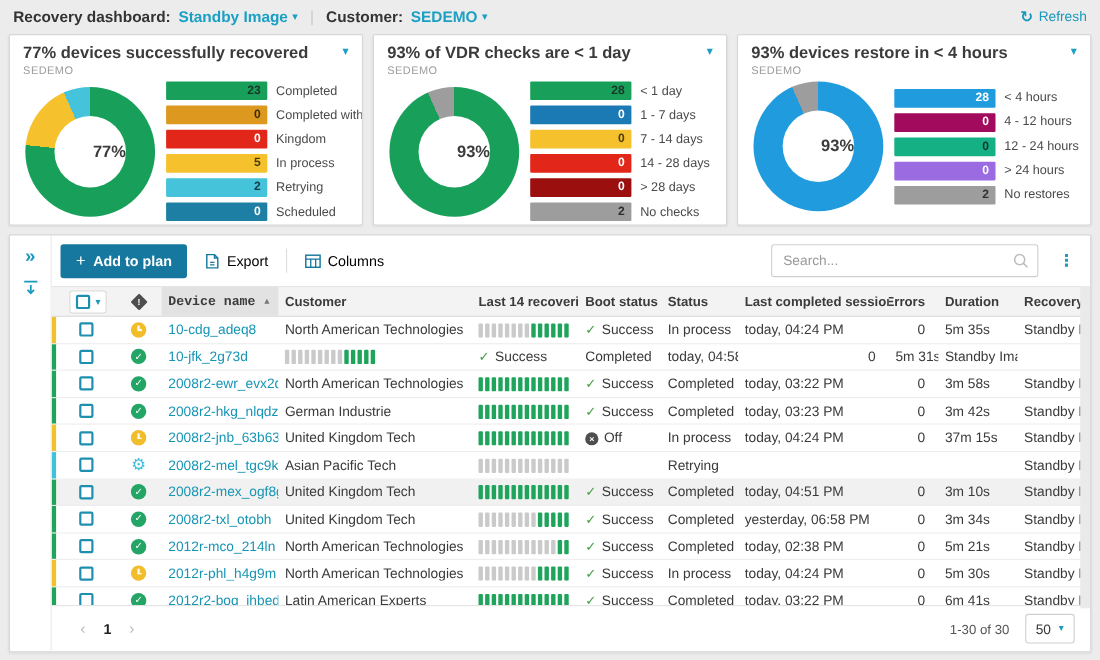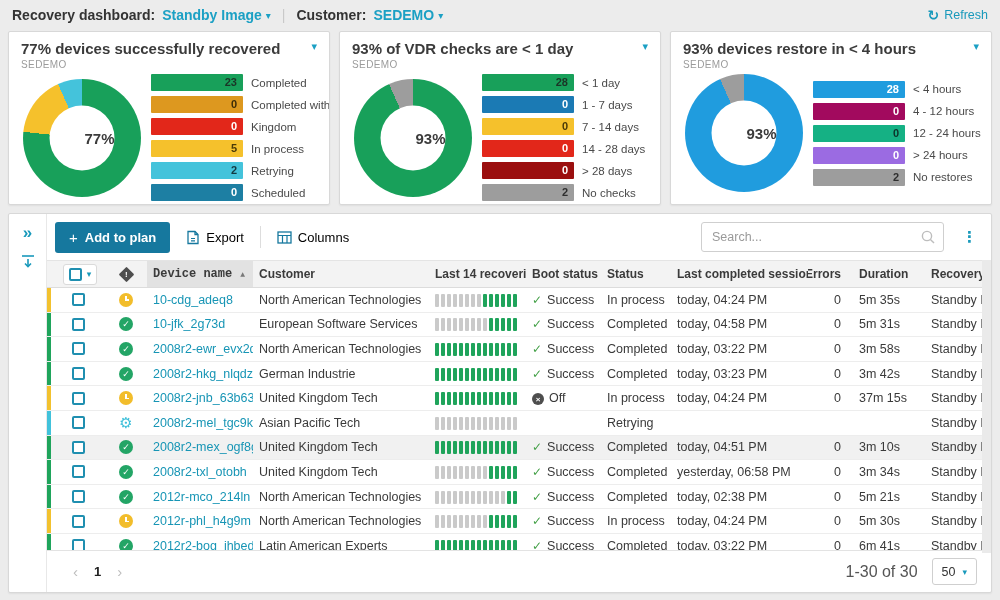--- a/index.html
+++ b/index.html
@@ -92,21 +92,21 @@
               font-weight:bold; display:inline-flex; align-items:center; justify-content:center; }
   .ic-gear { color:#3FC0DA; font-size:15px; line-height:14px; }
   .boot-ok { color:#43A047; font-weight:bold; font-size:12px; margin-right:5px; }
   .boot-off { width:12px; height:12px; border-radius:50%; background:#4E4E4E; color:#fff; font-size:8px;
               font-weight:bold; display:inline-flex; align-items:center; justify-content:center; margin-right:5px; }
   .vscroll { position:absolute; right:0; top:46px; bottom:39px; width:9px; background:#EAEAEA; z-index:5; }
 
   .tfoot { flex:1; border-top:1px solid #E3E3E3; display:flex; align-items:center; padding:0 14px 0 18px; }
   .pg-arrow { color:#BDBDBD; font-size:15px; cursor:pointer; padding:0 8px; }
   .pg-num { color:#222; font-size:13px; font-weight:bold; padding:0 8px; cursor:pointer; }
-  .range { margin-left:auto; font-size:16px; color:#555; }
+  .range { margin-left:auto; font-size:12px; color:#555; }
   .pagesize { margin-left:14px; border:1px solid #CFCFCF; border-radius:3px; height:27px; padding:0 9px;
               display:flex; align-items:center; gap:7px; font-size:12.5px; color:#333; cursor:pointer; background:#fff; }
   .pagesize .ps-caret { color:#1899BB; font-size:9px; }
   svg { display:block; }
 </style>
 </head>
 <body>
 
 <div class="page">
 
@@ -350,21 +350,20 @@
           </div>
           <div class="trow grid-cols">
             <div class="stripe stripe-green"></div>
             <div class="cell-c">
               <span class="cbx"></span>
             </div>
             <div class="cell-c">
               <span class="ic-check">✓</span>
             </div>
             <div class="cell"><a class="dev-link">10-jfk_2g73d</a></div>
-            <div class="cell">European Software Services</div>
             <div class="cell"><span class="bars">
                 <span class="bar n"></span>
                 <span class="bar n"></span>
                 <span class="bar n"></span>
                 <span class="bar n"></span>
                 <span class="bar n"></span>
                 <span class="bar n"></span>
                 <span class="bar n"></span>
                 <span class="bar n"></span>
                 <span class="bar n"></span>

